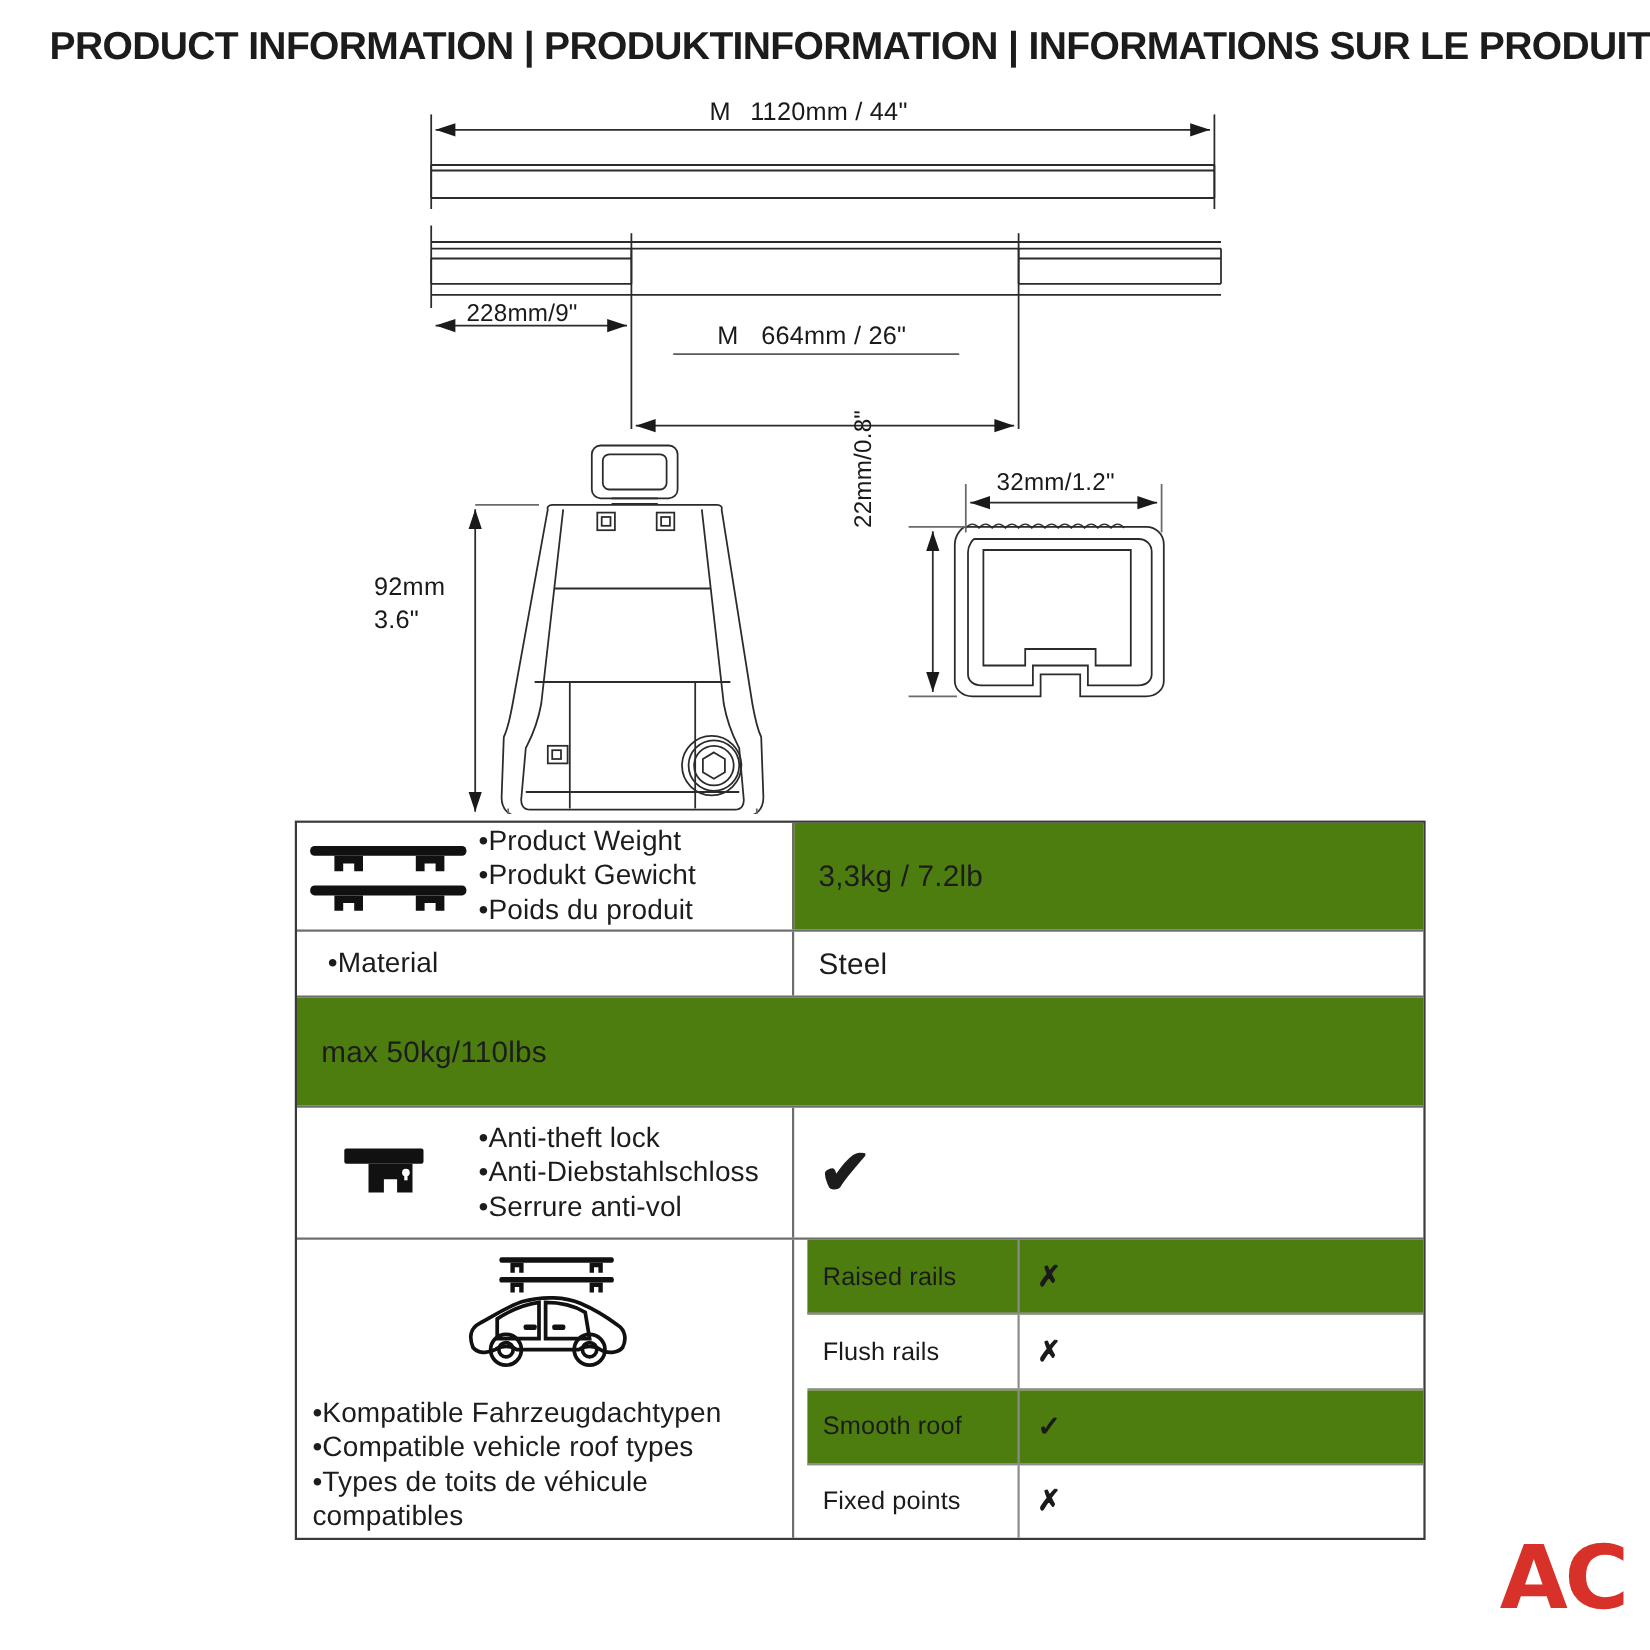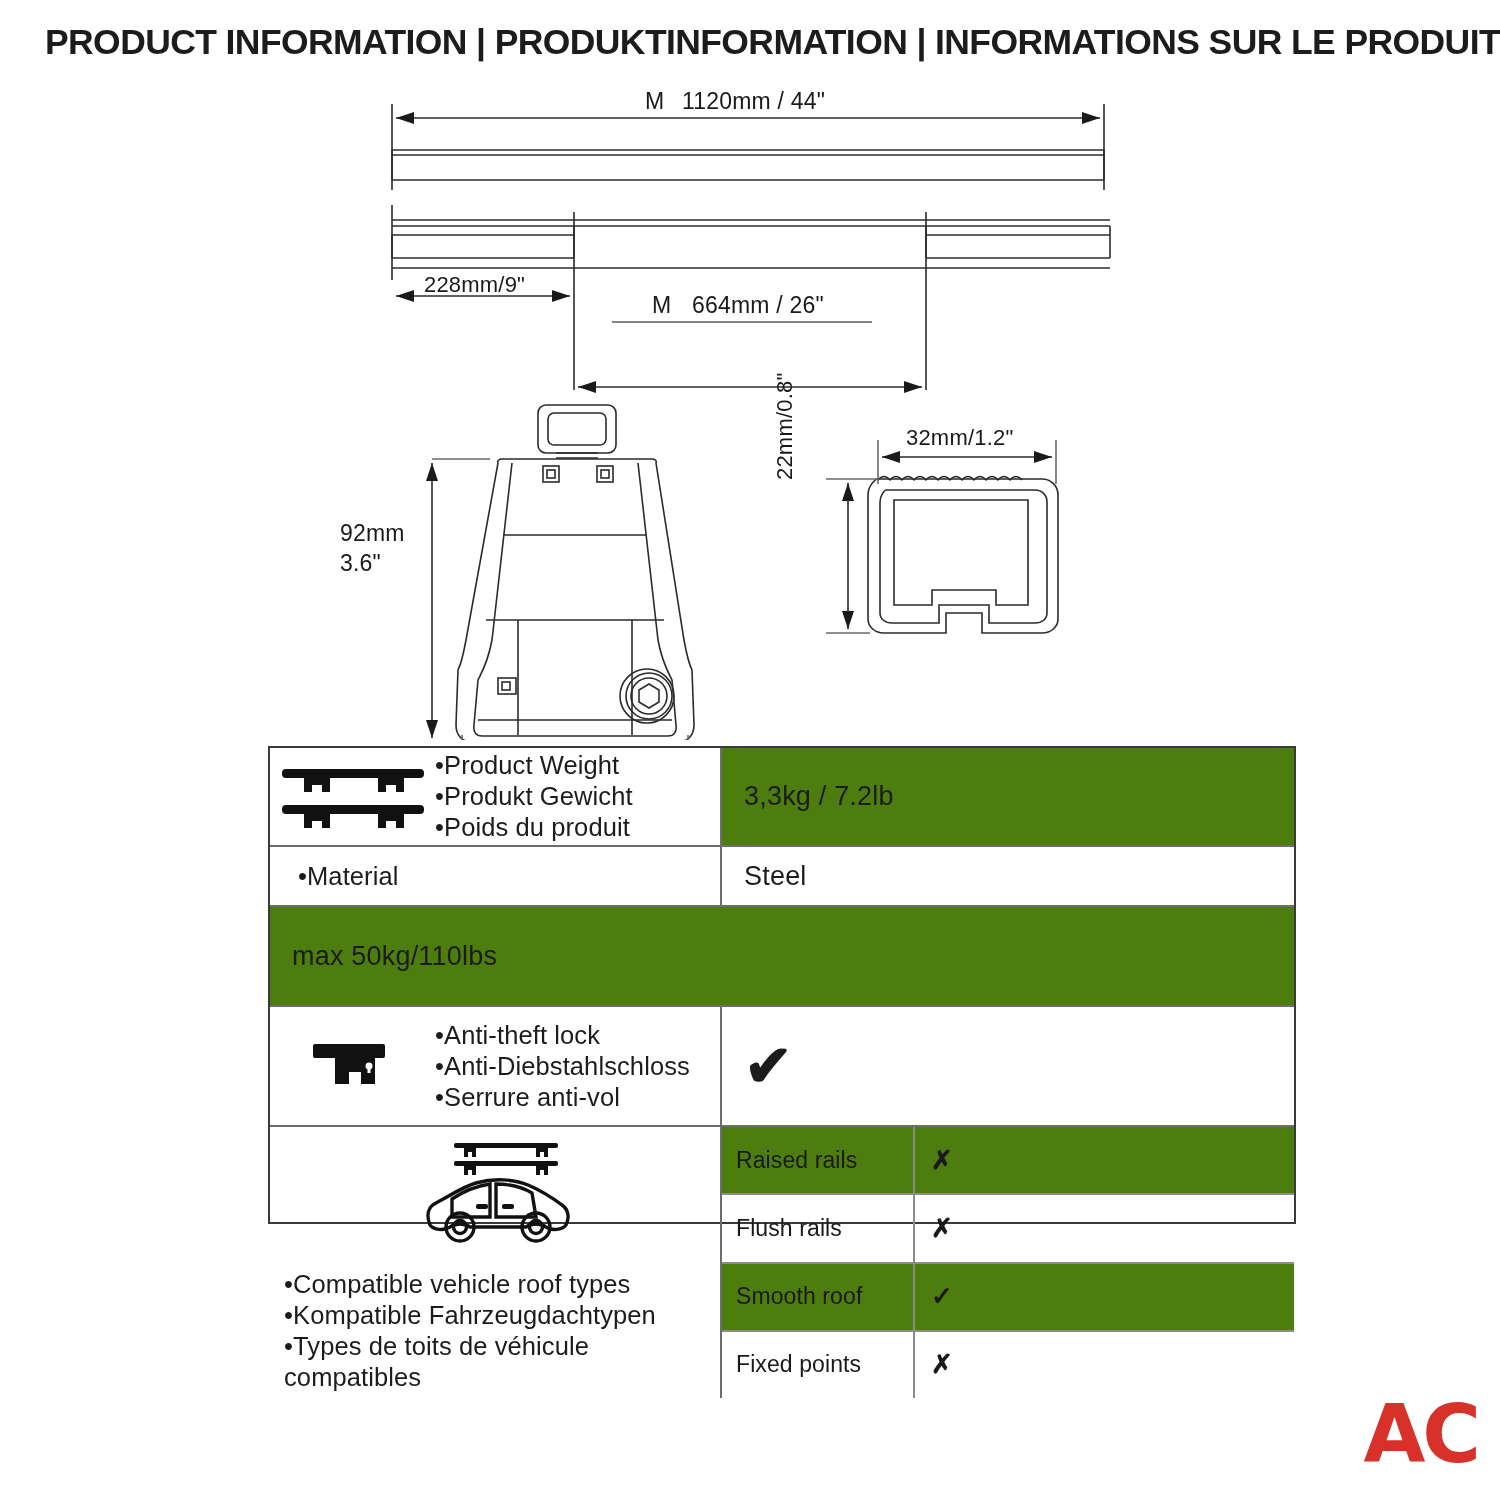--- a/index.html
+++ b/index.html
@@ -38,21 +38,21 @@
     white-space:nowrap;
     letter-spacing:0.2px;
   }
   .dimlabel.small { font-size:22px; }
   .mlabel { font-size:23px; }
 
   
   #spec-table {
     position:absolute;
     left:268px; top:746px;
-    width:1028px; height:478px;
+    width:1028px; height:654px;
     border:2px solid #3a3a3a;
     background:#fff;
   }
   .trow { display:flex; width:100%; border-bottom:2px solid #6d6d6d; }
   .trow:last-child { border-bottom:none; }
   .tlabel {
     width:452px;
     border-right:2px solid #6d6d6d;
     display:flex; align-items:center;
     padding:0;
@@ -81,21 +81,21 @@
   .row-load     { height:100px; }
   .row-lock     { height:120px; }
   .row-compat   { height:271px; }
 
   .row-weight .tlabel { padding-left:0; }
   .iconcell { display:flex; align-items:center; width:100%; }
   .iconbox  { width:165px; display:flex; justify-content:center; align-items:center; flex:0 0 165px; }
 
   
   .subtable { flex:1; display:flex; flex-direction:column; }
-  .subrow { display:flex; flex:1; border-bottom:2px solid #8c8c8c; }
+  .subrow { display:flex; flex:1; border-bottom:2px solid #8c8c8c;margin-left:12px; }
   .subrow:last-child { border-bottom:none; }
   .subname {
     width:193px; flex:0 0 193px;
     border-right:2px solid #8c8c8c;
     display:flex; align-items:center;
     padding-left:14px;
     font-size:23px;
     letter-spacing:0.1px;
   }
   .submark {
@@ -365,22 +365,22 @@
             <path d="M42 62 C 54 54 66 49 80 47 L 80 80 L 42 80 Z"></path>
             <path d="M86 47 C 100 47 112 50 122 56 L 126 80 L 86 80 Z"></path>
           </g>
           <g fill="#111">
             <rect x="66" y="67" width="12" height="5" rx="2"></rect>
             <rect x="92" y="67" width="12" height="5" rx="2"></rect>
           </g>
         </svg>
       </div>
       <div class="compat-text bullets wrapline">
+        <div>•Kompatible Fahrzeugdachtypen</div>
         <div>•Compatible vehicle roof types</div>
-        <div>•Kompatible Fahrzeugdachtypen</div>
         <div>•Types de toits de véhicule compatibles</div>
       </div>
     </div>
     <div class="subtable">
       <div class="subrow shade">
         <div class="subname">Raised rails</div>
         <div class="submark">✗</div>
       </div>
       <div class="subrow">
         <div class="subname">Flush rails</div>

